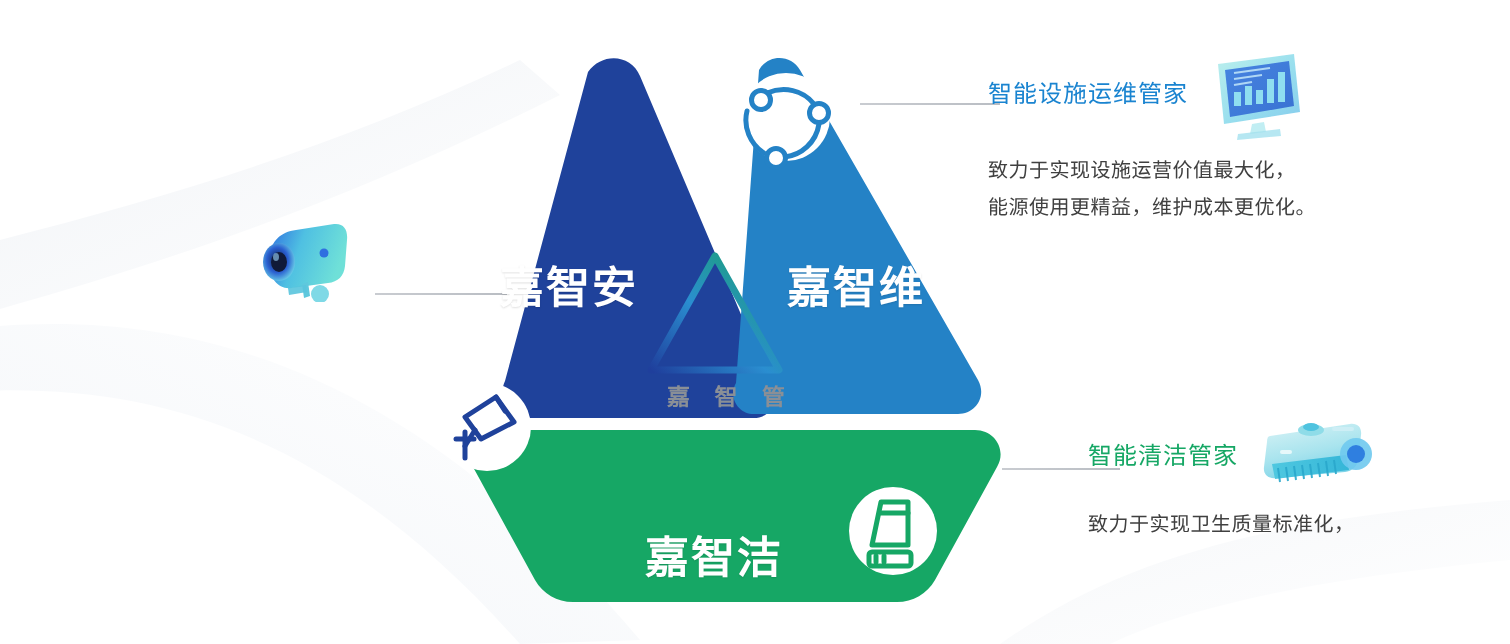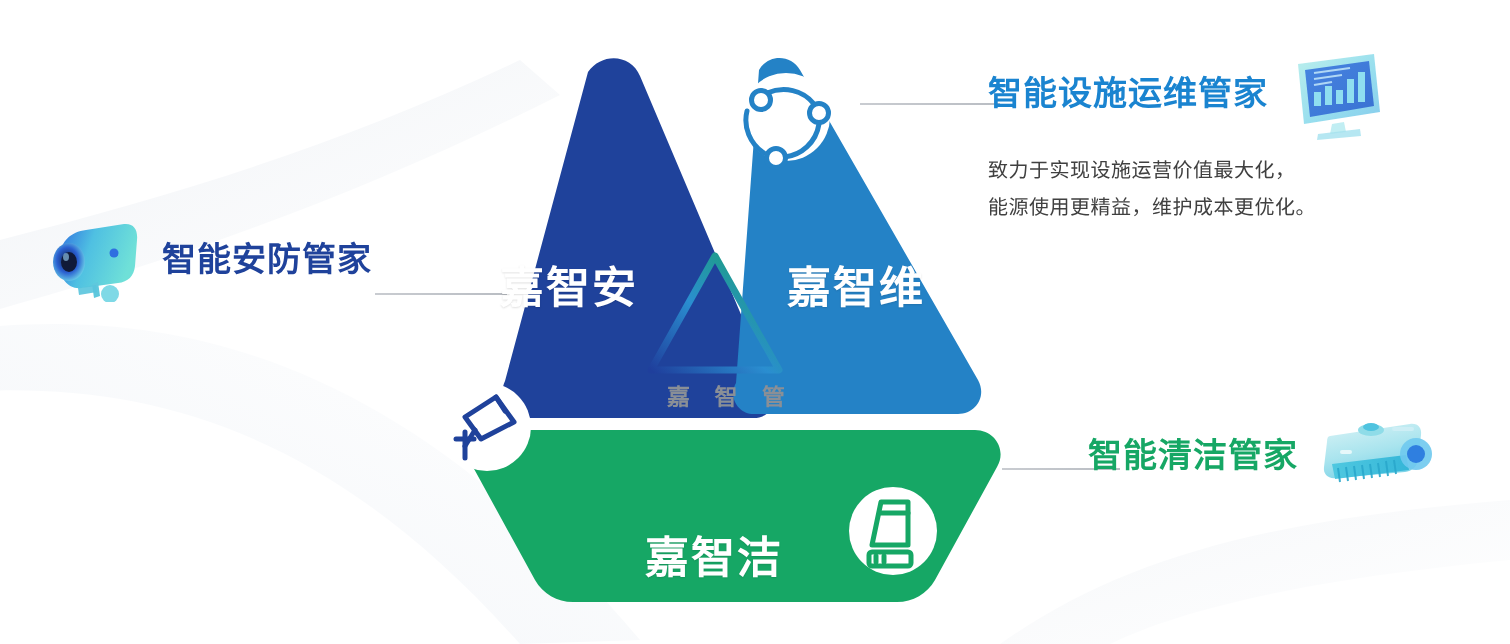--- a/index.html
+++ b/index.html
@@ -73,22 +73,22 @@
   .info {
     position: absolute;
     z-index: 5;
   }
   .info-head {
     display: flex;
     align-items: center;
     white-space: nowrap;
   }
   .info-title {
-    font-size: 34px;
-    font-weight: 700;
+    font-size: 24px;
+    font-weight: 400;
     letter-spacing: 1px;
     line-height: 1.15;
   }
   .info-desc {
     margin-top: 12px;
     color: #404040;
     font-size: 20px;
     line-height: 1.85;
     letter-spacing: 0.5px;
     white-space: nowrap;
@@ -303,20 +303,21 @@
         </g>
         <ellipse cx="57" cy="12" rx="13" ry="6" fill="#8fdce8"></ellipse>
         <ellipse cx="57" cy="9" rx="8" ry="4" fill="#4fc3df"></ellipse>
         <circle cx="102" cy="36" r="16" fill="#6fc9ee" opacity="0.9"></circle>
         <circle cx="102" cy="36" r="9" fill="#2f7fe0"></circle>
         <rect x="78" y="9" width="22" height="4" rx="2" fill="#cdeef5"></rect>
         <rect x="26" y="32" width="12" height="4" rx="2" fill="#e6f8fa"></rect>
       </svg>
     </div>
     <div class="info-desc">
+      <div>致力于实现卫生质量标准化，</div>
     </div>
   </div>
 
   <div class="info info-left">
     <div class="info-head">
       <svg class="glyph-3d glyph-left" width="110" height="84" viewBox="0 0 110 84" aria-hidden="true">
         <defs>
           <linearGradient id="camBody" x1="0" y1="0" x2="1" y2="0.3">
             <stop offset="0%" stop-color="#2f6fe0"></stop>
             <stop offset="45%" stop-color="#4fc0e2"></stop>
@@ -330,17 +331,16 @@
         </defs>
         <path d="M 22,40 C 22,24 32,14 48,12 L 86,6 C 96,5 100,12 99,22 L 97,48 C 96,58 90,64 80,65 L 44,70 C 30,72 22,60 22,48 Z" fill="url(#camBody)"></path>
         <ellipse cx="31" cy="44" rx="16" ry="19" fill="url(#camLens)"></ellipse>
         <ellipse cx="31" cy="44" rx="8" ry="10" fill="#101a38"></ellipse>
         <ellipse cx="28" cy="39" rx="3" ry="4" fill="#9fd8ff" opacity="0.6"></ellipse>
         <circle cx="76" cy="35" r="4.5" fill="#2f6fe0"></circle>
         <path d="M 54,66 L 60,64 L 62,78 L 56,80 Z" fill="#5fc8dd"></path>
         <circle cx="72" cy="76" r="9" fill="#7fd9e6"></circle>
         <path d="M 40,70 L 58,67 L 59,74 L 41,77 Z" fill="#59c4dd" opacity="0.9"></path>
       </svg>
-      <div class="info-title">智能安防管家</div>
     </div>
   </div>
 
 </div>
 
 </body></html>

